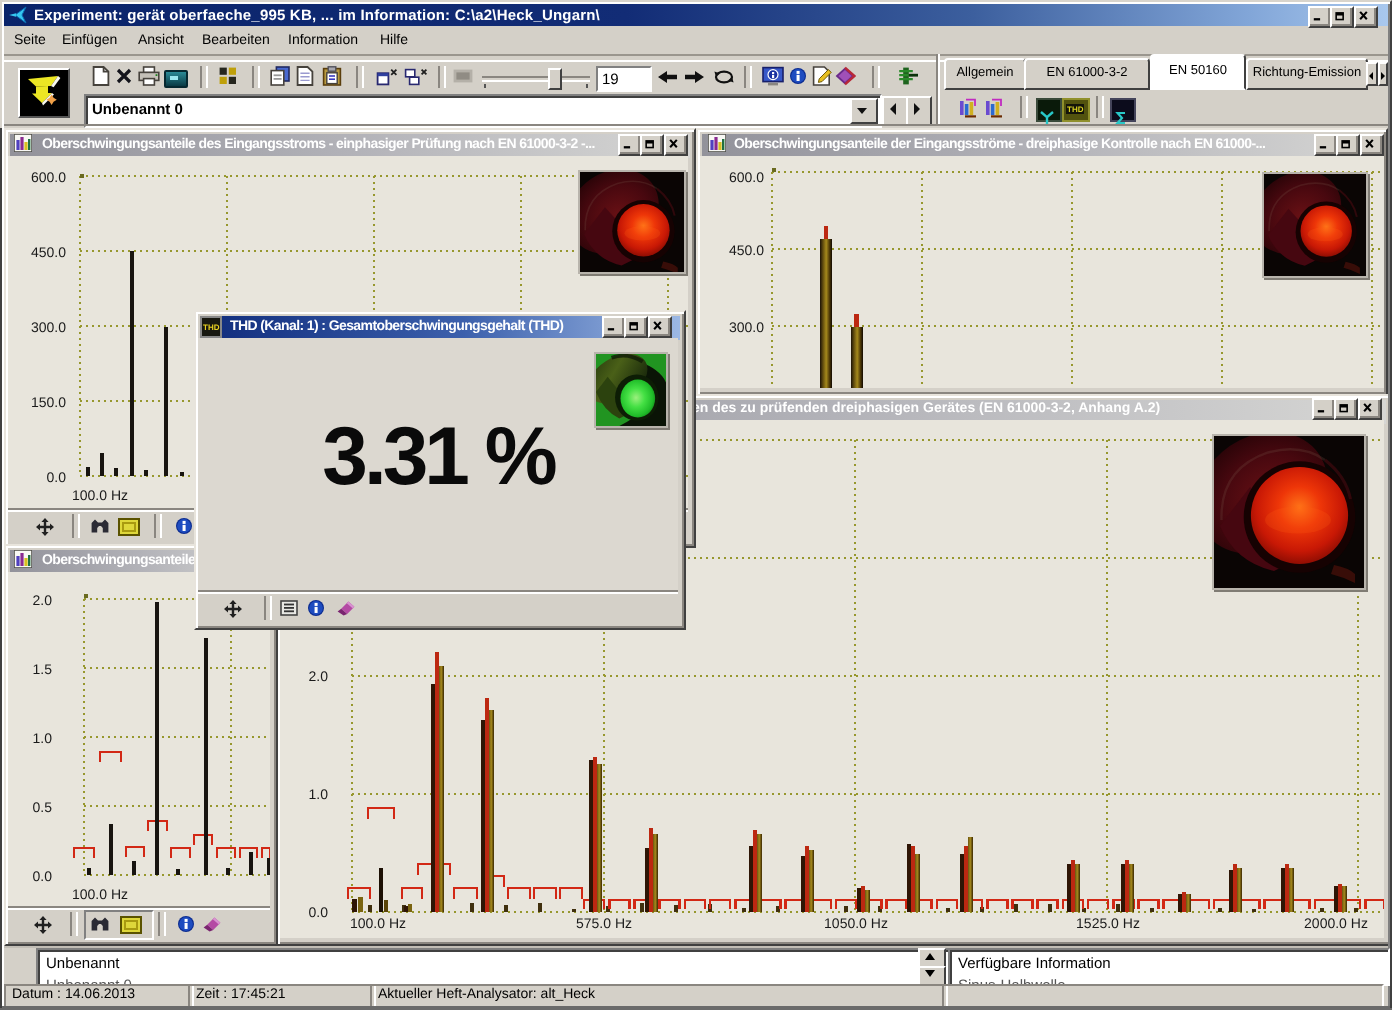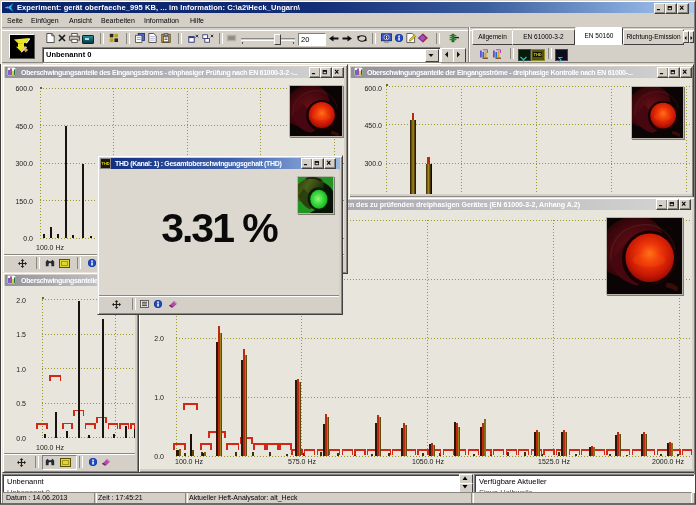--- a/index.html
+++ b/index.html
@@ -107,21 +107,21 @@
 </svg>
 <div class="abs" style="left:219px;top:33px;width:2px;height:11px;border-left:1px solid #8a8680;border-right:1px solid #fff"></div>
 <svg class="abs" style="left:226px;top:33px" width="11" height="10" viewBox="0 0 11 10">
 <rect x="0.8" y="1.8" width="9.4" height="6.4" fill="#b4b0a8"></rect>
 <rect x="2.2" y="3.2" width="6.6" height="3.6" fill="#908c84"></rect>
 </svg>
 <div class="abs" style="left:241px;top:38px;width:54px;height:1px;border-top:1px solid #8a8680;border-bottom:1px solid #fff"></div>
 <div class="abs" style="left:242px;top:42px;width:1px;height:2px;background:#555"></div>
 <div class="abs" style="left:293px;top:42px;width:1px;height:2px;background:#555"></div>
 <div class="abs" style="left:274px;top:34px;width:5px;height:9px;background:#d4d0c8;border:1px solid;border-color:#fff #404040 #404040 #fff"></div>
-<div class="abs" style="left:298px;top:33px;width:24px;height:11px;background:#fff;border:1px solid;border-color:#808080 #fff #fff #808080;font-size:7.5px;line-height:11px;padding-left:2px">20</div>
+<div class="abs" style="left:298px;top:33px;width:24px;height:11px;background:#fff;border:1px solid;border-color:#808080 #fff #fff #808080;font-size:7.5px;line-height:11px;padding-left:2px">19</div>
 <svg class="abs" style="left:329px;top:35px" width="23" height="7" viewBox="0 0 23 7">
 <path d="M0 3.5 L4.5 0.5 L4.5 2.4 L9.5 2.4 L9.5 4.6 L4.5 4.6 L4.5 6.5 Z" fill="#101010"></path>
 <path d="M23 3.5 L18.5 0.5 L18.5 2.4 L13.5 2.4 L13.5 4.6 L18.5 4.6 L18.5 6.5 Z" fill="#101010"></path>
 </svg>
 <svg class="abs" style="left:357px;top:34px" width="10" height="9" viewBox="0 0 10 9">
 <ellipse cx="5" cy="4.5" rx="4" ry="2.7" fill="none" stroke="#101010" stroke-width="1.1"></ellipse>
 <path d="M1 4.5 L0.2 1.8 L3 2.8 Z" fill="#101010"></path>
     <path d="M9 4.5 L9.8 7.2 L7 6.2 Z" fill="#101010"></path>
 </svg>
 <div class="abs" style="left:372px;top:33px;width:2px;height:11px;border-left:1px solid #8a8680;border-right:1px solid #fff"></div>
@@ -795,36 +795,36 @@
 </svg>
           <svg class="abs" style="left:69px;top:4px" width="10" height="8" viewBox="0 0 10 8">
 <path d="M2.6 4.4 L6.2 0.8 L9.2 3.4 L5.6 7 Z" fill="#b44aa4"></path>
 <path d="M0.8 5.8 L2.6 4.4 L5.6 7 L3.8 7.8 Z" fill="#7a2470"></path>
 <path d="M6.2 0.8 L9.2 3.4 L8.4 4.2 L5.4 1.6 Z" fill="#d892d0"></path>
 </svg>
 </div>
       </div>
 </div>
   </div>
-<div class="abs" style="left:2px;top:474px;width:456px;height:17px;background:#fff;border:1px solid;border-color:#808080 #fff #fff #808080;box-shadow:inset 1px 1px 0 #404040;overflow:hidden">
+<div class="abs" style="left:18px;top:474px;width:456px;height:17px;background:#fff;border:1px solid;border-color:#808080 #fff #fff #808080;box-shadow:inset 1px 1px 0 #404040;overflow:hidden">
 <div style="position:absolute;left:4px;top:2px;font-size:7.5px">Unbenannt</div>
 <div style="position:absolute;left:4px;top:13px;font-size:7.5px;color:#555">Unbenannt 0</div>
 </div>
 <div class="abs" style="left:459px;top:474px;width:12px;height:9px;background:#d4d0c8;border:1px solid;border-color:#fff #404040 #404040 #fff">
     <svg width="10" height="7" viewBox="0 0 10 7" style="display:block">
       <path d="M5 1.5 L2.5 5 L7.5 5 Z" fill="#000"></path>
     </svg>
   </div>
 <div class="abs" style="left:459px;top:483px;width:12px;height:8px;background:#d4d0c8;border:1px solid;border-color:#fff #404040 #404040 #fff">
     <svg width="10" height="6" viewBox="0 0 10 6" style="display:block">
       <path d="M5 4.5 L2.5 1 L7.5 1 Z" fill="#000"></path>
     </svg>
   </div>
 <div class="abs" style="left:474px;top:474px;width:219px;height:17px;background:#fff;border:1px solid;border-color:#808080 #fff #fff #808080;box-shadow:inset 1px 1px 0 #404040;overflow:hidden">
-<div style="position:absolute;left:4px;top:2px;font-size:7.5px">Verfügbare Aktueller</div>
+<div style="position:absolute;left:4px;top:2px;font-size:7.5px">Verfügbare Information</div>
 <div style="position:absolute;left:4px;top:13px;font-size:7.5px;color:#555">Sinus-Halbwelle</div>
 </div>
 <div class="abs" style="left:2px;top:492px;width:90px;height:10px;border:1px solid;border-color:#8a8680 #fff #fff #8a8680;font-size:7px;line-height:9px;padding-left:3px;white-space:nowrap;overflow:hidden">Datum : 14.06.2013</div>
 <div class="abs" style="left:94px;top:492px;width:89px;height:10px;border:1px solid;border-color:#8a8680 #fff #fff #8a8680;font-size:7px;line-height:9px;padding-left:3px;white-space:nowrap;overflow:hidden">Zeit : 17:45:21</div>
 <div class="abs" style="left:185px;top:492px;width:284px;height:10px;border:1px solid;border-color:#8a8680 #fff #fff #8a8680;font-size:7px;line-height:9px;padding-left:3px;white-space:nowrap;overflow:hidden">Aktueller Heft-Analysator: alt_Heck</div>
 <div class="abs" style="left:471px;top:492px;width:216px;height:10px;border:1px solid;border-color:#8a8680 #fff #fff #8a8680;font-size:7px;line-height:9px;padding-left:3px;white-space:nowrap;overflow:hidden"></div>
 <div class="abs" style="left:0px;top:503px;width:696px;height:2px;background:#6a6a6a"></div>
 <div class="abs" style="left:0px;top:64px;width:1px;height:440px;background:#404040"></div>
 <div class="abs" style="left:695px;top:64px;width:1px;height:440px;background:#404040"></div>
 </body></html>

